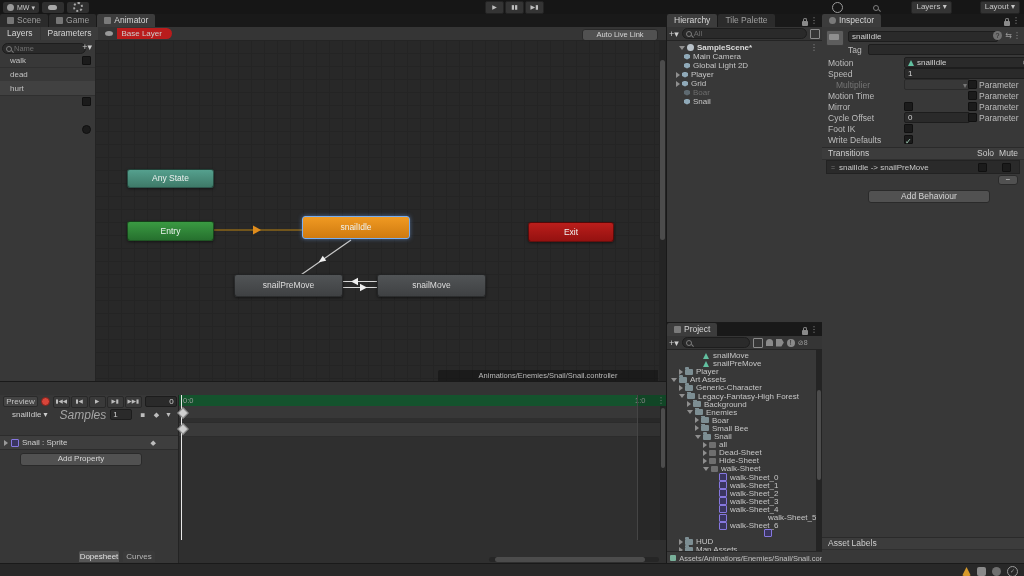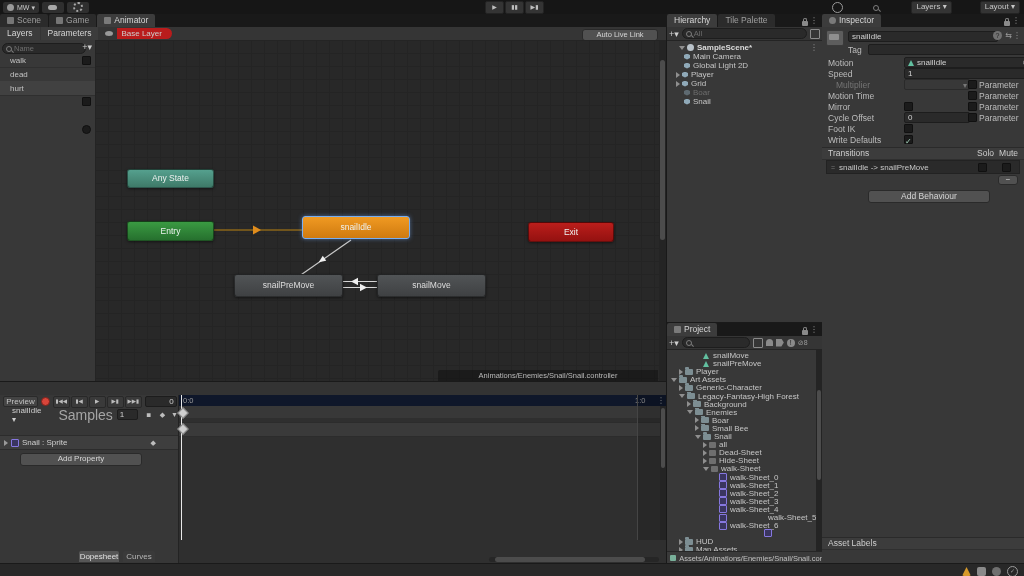--- a/index.html
+++ b/index.html
@@ -85,21 +85,21 @@
   .btn{background:#515151;border:1px solid #2a2a2a;border-radius:3px;color:#d6d6d6;
        text-align:center;}
   .sect-head{position:absolute;background:#3c3c3c;border-top:1px solid #2a2a2a;border-bottom:1px solid #2f2f2f;
              font-size:8.5px;color:#cecece;line-height:11px;padding:0 6px;}
   .ico-tag{width:8px;height:8px;background:#3d7bd6;clip-path:polygon(0 0,70% 0,100% 50%,70% 100%,0 100%);}
 
   
   .tr-btn{width:15px;height:10px;background:#3a3a3a;border:1px solid #282828;border-radius:2px;
           color:#bcbcbc;font-size:5.5px;text-align:center;line-height:9px;margin-right:1px;flex:none;}
   .rec-dot{width:7px;height:7px;border-radius:50%;background:#d8453a;border:1px solid #7e221c;}
-  #ruler{background:#0f172a;border-bottom:1px solid #222;color:#9a9a9a;font-size:7.5px;}
+  #ruler{background:#14532d;border-bottom:1px solid #222;color:#9a9a9a;font-size:7.5px;}
   .keyframe{position:absolute;width:6px;height:6px;background:#cfcfcf;transform:rotate(45deg);border:1px solid #8a8a8a;}
   .bottombtn{position:absolute;height:11px;line-height:11px;font-size:8px;text-align:center;
              background:#3a3a3a;color:#b5b5b5;border-radius:2px 2px 0 0;}
   .bottombtn.active{background:#565656;color:#e0e0e0;}
 
   
   #statusbar{left:0;top:563px;width:1024px;height:13px;background:#282828;border-top:1px solid #1a1a1a;}
   .sb-ico{width:9px;height:9px;border-radius:2px;margin-left:6px;}
 </style>
 </head>
@@ -218,21 +218,21 @@
         <span class="rec-dot" style="margin:0 3px;"></span>
         <div class="tr-btn">▮◀◀</div>
         <div class="tr-btn">▮◀</div>
         <div class="tr-btn">▶</div>
         <div class="tr-btn">▶▮</div>
         <div class="tr-btn">▶▶▮</div>
         <div style="width:26px;height:9px;background:#2a2a2a;border:1px solid #1c1c1c;border-radius:2px;font-size:8px;color:#d0d0d0;text-align:right;padding:0 2px;line-height:9px;margin-left:2px;">0</div>
       </div>
       <div class="flex" style="height:11px;margin-top:2px;padding-left:12px;">
         <span style="font-size:8px;color:#cfcfcf;"><span>snailIdle</span> <span>▾</span></span>
-        <span style="font-size:14px;color:#a5a5a5;margin-left:12px;">Samples</span>
+        <span style="font-size:12px;color:#a5a5a5;margin-left:12px;font-style:italic;">Samples</span>
         <span style="font-size:8px;color:#d0d0d0;margin-left:4px;width:16px;background:#2a2a2a;border:1px solid #1c1c1c;border-radius:2px;padding:0 2px;line-height:9px;">1</span>
         <span style="margin-left:8px;color:#bdbdbd;font-size:7px;transform:rotate(45deg);display:inline-block;">◆</span>
         <span style="margin-left:8px;color:#bdbdbd;font-size:7px;">◆</span>
         <span style="margin-left:6px;color:#bdbdbd;font-size:7px;">▼</span>
       </div>
 
       <div class="abs flex" style="left:0;top:40px;width:178px;height:13px;background:#3e3e3e;border-top:1px solid #2c2c2c;border-bottom:1px solid #2c2c2c;">
         <span class="tri-r" style="margin-left:4px;border-left-color:#9a9a9a;"></span>
         <span class="ico-sprite" style="margin-left:3px;"></span>
         <span style="font-size:8px;color:#d0d0d0;">Snail : Sprite</span>

